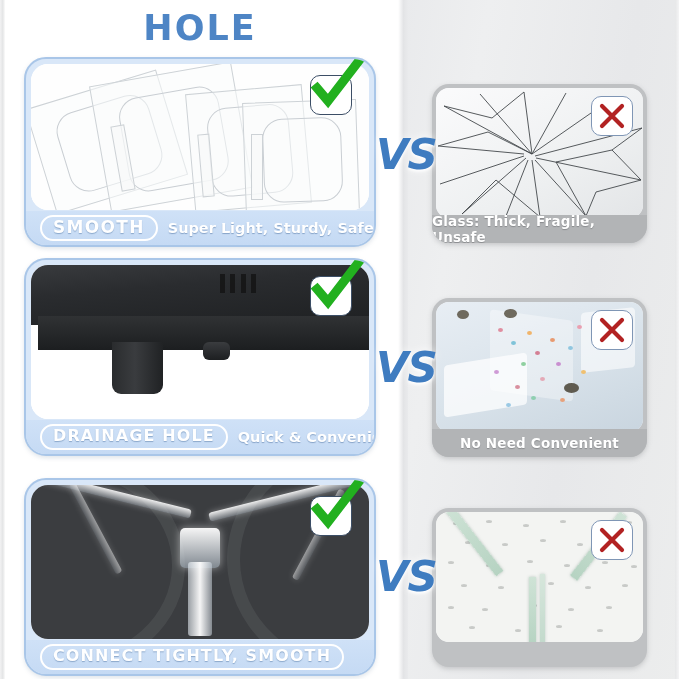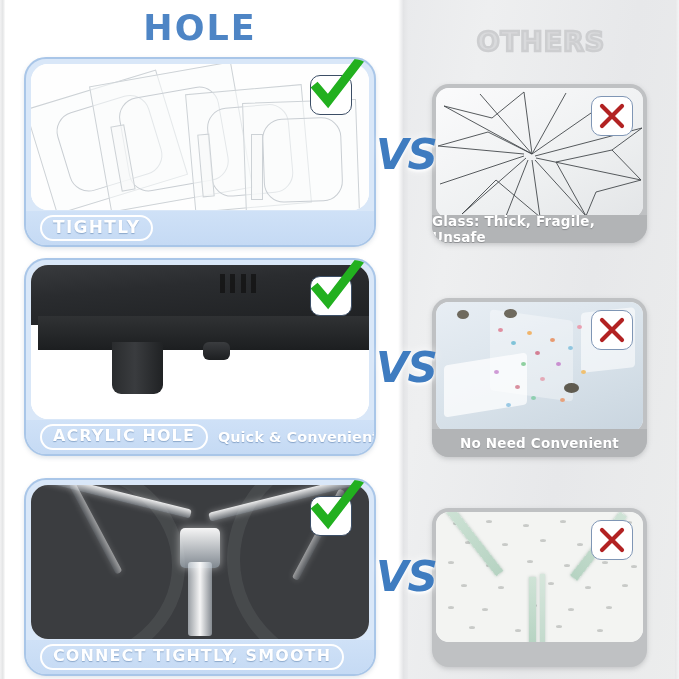--- a/index.html
+++ b/index.html
@@ -157,36 +157,36 @@
 
 <div class="stage">
 
   <div class="bg-left"></div>
   <div class="bg-right"></div>
   <div class="edge-left"></div>
   <div class="divider"></div>
   <div class="edge-right"></div>
 
   <div class="title title-ours">HOLE</div>
-  <div class="title title-others">OTHERS</div>
 
   <div class="ocard" style="top:57px;height:186px;">
     <div class="photo" style="height:146px;">
       <div class="acrylic">
         <div class="panel" style="left:2%;top:16%;width:40%;height:74%;transform:rotate(-17deg);"></div>
         <div class="panel" style="left:20%;top:6%;width:42%;height:86%;transform:rotate(-10deg);"></div>
         <div class="rib" style="left:25%;top:42%;width:3.5%;height:44%;transform:rotate(-10deg);"></div>
         <div class="panel" style="left:47%;top:17%;width:34%;height:80%;transform:rotate(-5deg);"></div>
         <div class="rib" style="left:50%;top:48%;width:3%;height:42%;transform:rotate(-5deg);"></div>
         <div class="panel" style="left:63%;top:25%;width:33%;height:76%;transform:rotate(-2deg);"></div>
         <div class="rib" style="left:65%;top:48%;width:3%;height:44%;"></div>
       </div>
     </div>
     <div class="cap">
-      <span class="pill">TIGHTLY</span>
+      <span class="pill">SMOOTH</span>
+      <span class="subcap">Super Light, Sturdy, Safe</span>
     </div>
     <div class="badge badge-check" style="right:22px;top:16px;">
       <svg class="check-svg" viewBox="0 0 60 60">
         <path d="M13 30 L24 43 L54 4" fill="none" stroke="#22b01f" stroke-width="9" stroke-linecap="square" stroke-linejoin="miter"></path>
       </svg>
     </div>
   </div>
 
   <div class="xcard" style="top:84px;height:159px;">
     <div class="photo" style="height:130px;">
@@ -231,21 +231,21 @@
         <div class="bb-vent" style="left:56%;"></div>
         <div class="bb-vent" style="left:59%;"></div>
         <div class="bb-vent" style="left:62%;"></div>
         <div class="bb-vent" style="left:65%;"></div>
         <div class="bb-front"></div>
         <div class="bb-leg"></div>
         <div class="bb-plug"></div>
       </div>
     </div>
     <div class="cap">
-      <span class="pill wide">ACRYLIC HOLE</span>
+      <span class="pill wide">DRAINAGE HOLE</span>
       <span class="subcap">Quick &amp; Convenient</span>
     </div>
     <div class="badge badge-check" style="right:22px;top:16px;">
       <svg class="check-svg" viewBox="0 0 60 60">
         <path d="M13 30 L24 43 L54 4" fill="none" stroke="#22b01f" stroke-width="9" stroke-linecap="square" stroke-linejoin="miter"></path>
       </svg>
     </div>
   </div>
 
   <div class="xcard" style="top:298px;height:159px;">

